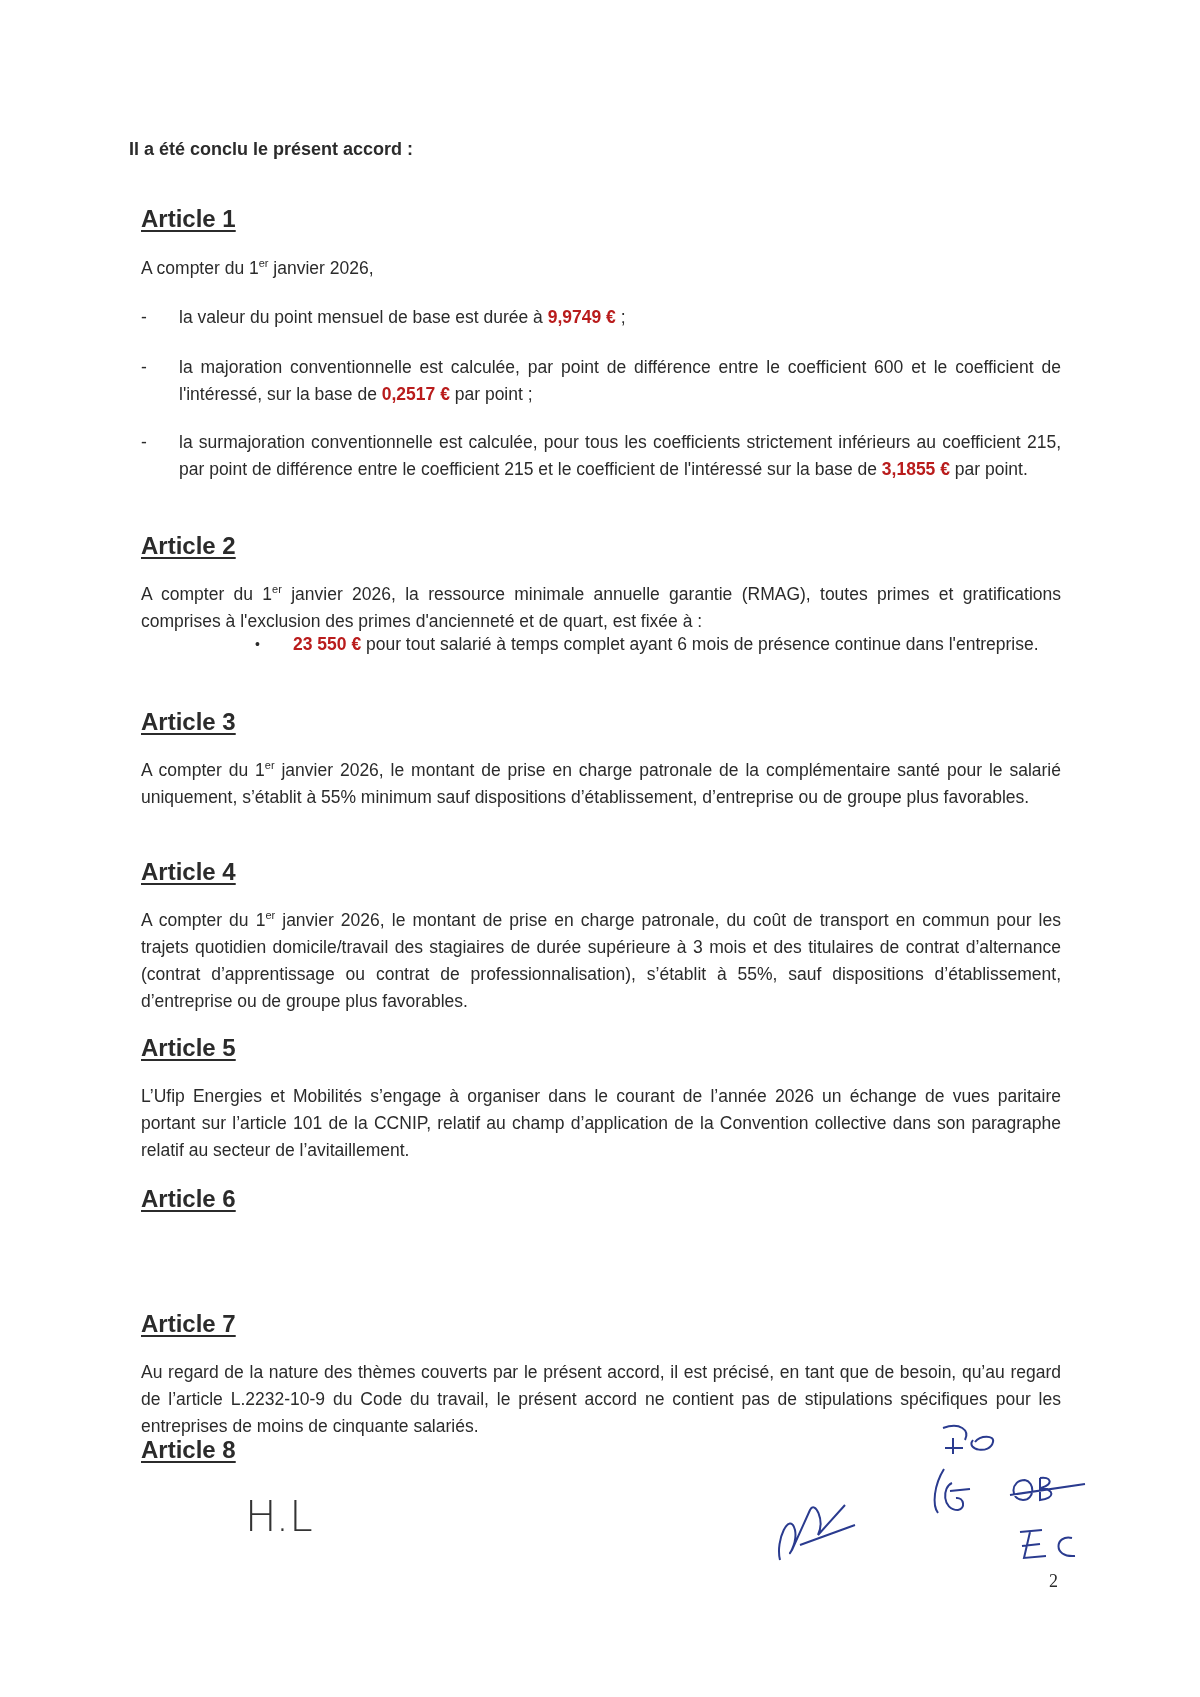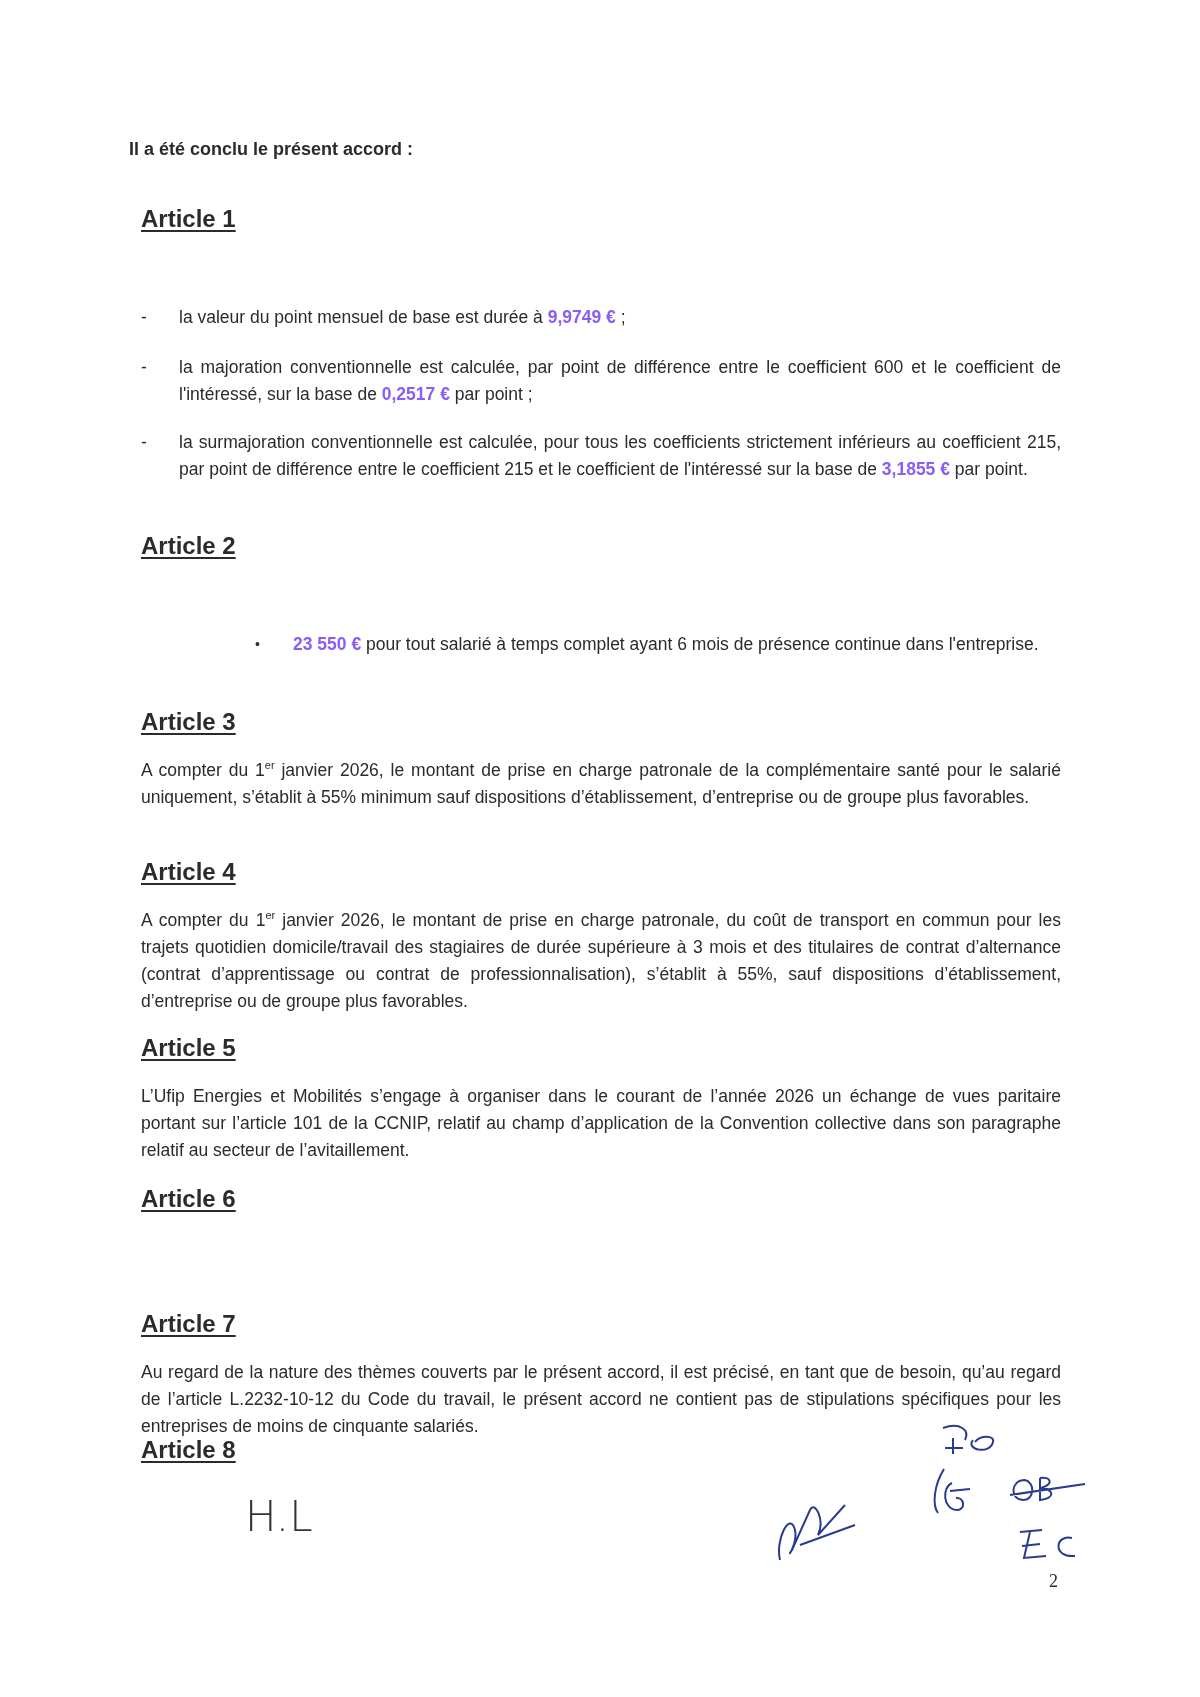--- a/index.html
+++ b/index.html
@@ -63,21 +63,21 @@
     }
     .bullet-item .bullet {
       position: absolute;
       left: 0; top: 0;
       font-size: 14px;
     }
     .bullet-item .bullet-text {
       margin-left: 38px;
       display: block;
     }
-    b { font-weight: bold; color: #8b5cf6; }
+    b { font-weight: bold; color: #b91c1c; }
     .sig {
       position: absolute;
       color: #2a3b8f;
       font-family: "DejaVu Serif", serif;
       font-style: italic;
     }
     .pageno {
       position: absolute;
       left: 1049px; top: 1571px;
       font-family: "Liberation Serif", serif;
@@ -86,37 +86,43 @@
     }
   </style>
 </head>
 <body>
 
 <div class="page">
 
   <div class="intro">Il a été conclu le présent accord :</div>
 
   <div class="heading" style="top:205px;">Article 1</div>
+  <div class="para" style="top:255px;">
+    <span>A compter du 1</span><sup>er</sup><span> janvier 2026,</span>
+  </div>
 
   <div class="dash-item" style="top:304px;">
     <span class="dash">-</span>
     <span class="dash-text"><span>la valeur du point mensuel de base est durée à </span><b>9,9749 €</b><span> ;</span></span>
   </div>
 
   <div class="dash-item" style="top:354px;">
     <span class="dash">-</span>
     <span class="dash-text"><span>la majoration conventionnelle est calculée, par point de différence entre le coefficient 600 et le coefficient de l'intéressé, sur la base de </span><b>0,2517 €</b><span> par point ;</span></span>
   </div>
 
   <div class="dash-item" style="top:429px;">
     <span class="dash">-</span>
     <span class="dash-text"><span>la surmajoration conventionnelle est calculée, pour tous les coefficients strictement inférieurs au coefficient 215, par point de différence entre le coefficient 215 et le coefficient de l'intéressé sur la base de </span><b>3,1855 €</b><span> par point.</span></span>
   </div>
 
   <div class="heading" style="top:532px;">Article 2</div>
+  <div class="para" style="top:581px;">
+    <span>A compter du 1</span><sup>er</sup><span> janvier 2026, la ressource minimale annuelle garantie (RMAG), toutes primes et gratifications comprises à l'exclusion des primes d'ancienneté et de quart, est fixée à :</span>
+  </div>
   <div class="bullet-item" style="top:631px;">
     <span class="bullet">•</span>
     <span class="bullet-text"><b>23 550 €</b><span> pour tout salarié à temps complet ayant 6 mois de présence continue dans l'entreprise.</span></span>
   </div>
 
   <div class="heading" style="top:708px;text-decoration:underline;">Article 3</div>
   <div class="para" style="top:757px;">
     <span>A compter du 1</span><sup>er</sup><span> janvier 2026, le montant de prise en charge patronale de la complémentaire santé pour le salarié uniquement, s’établit à 55% minimum sauf dispositions d’établissement, d’entreprise ou de groupe plus favorables.</span>
   </div>
 
@@ -124,21 +130,21 @@
   <div class="para" style="top:907px;">
     <span>A compter du 1</span><sup>er</sup><span> janvier 2026, le montant de prise en charge patronale, du coût de transport en commun pour les trajets quotidien domicile/travail des stagiaires de durée supérieure à 3 mois et des titulaires de contrat d’alternance (contrat d’apprentissage ou contrat de professionnalisation), s’établit à 55%, sauf dispositions d’établissement, d’entreprise ou de groupe plus favorables.</span>
   </div>
 
   <div class="heading" style="top:1034px;">Article 5</div>
   <div class="para" style="top:1083px;">L’Ufip Energies et Mobilités s’engage à organiser dans le courant de l’année 2026 un échange de vues paritaire portant sur l’article 101 de la CCNIP, relatif au champ d’application de la Convention collective dans son paragraphe relatif au secteur de l’avitaillement.</div>
 
   <div class="heading" style="top:1185px;">Article 6</div>
 
   <div class="heading" style="top:1310px;">Article 7</div>
-  <div class="para" style="top:1359px;">Au regard de la nature des thèmes couverts par le présent accord, il est précisé, en tant que de besoin, qu’au regard de l’article L.2232-10-12 du Code du travail, le présent accord ne contient pas de stipulations spécifiques pour les entreprises de moins de cinquante salariés.</div>
+  <div class="para" style="top:1359px;">Au regard de la nature des thèmes couverts par le présent accord, il est précisé, en tant que de besoin, qu’au regard de l’article L.2232-10-9 du Code du travail, le présent accord ne contient pas de stipulations spécifiques pour les entreprises de moins de cinquante salariés.</div>
 
   <div class="heading" style="top:1436px;">Article 8</div>
 
   <div class="sig" style="left:245px; top:1492px; font-size:42px; font-style:normal; font-family:'DejaVu Sans', sans-serif; font-weight:200; color:#333;">H.L</div>
 
   <svg class="sig" style="left:770px; top:1490px;" width="90" height="80" viewBox="0 0 90 80">
     <path d="M10 70 C 5 50, 20 20, 25 40 C 28 55, 15 70, 22 60 L 40 20 C 45 10, 55 30, 48 45 L 75 15 M 30 55 L 85 35" stroke="#2a3b8f" stroke-width="2" fill="none"></path>
   </svg>
 
   <svg class="sig" style="left:935px; top:1420px;" width="70" height="40" viewBox="0 0 70 40">

